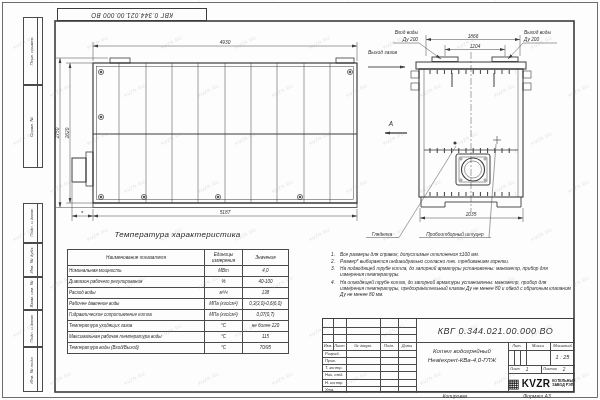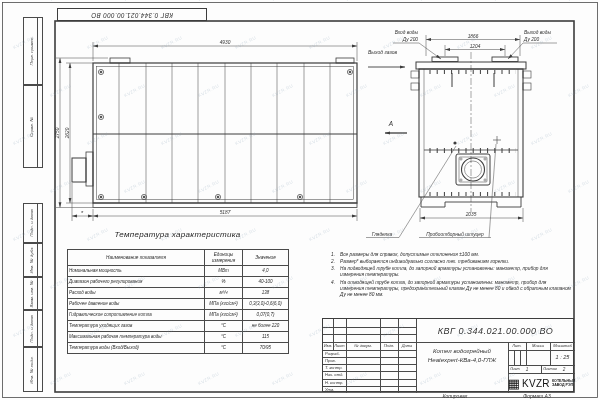--- a/index.html
+++ b/index.html
@@ -39,21 +39,21 @@
   .hl{position:absolute;background:#4a4a4a;height:1px;}
   .vl{position:absolute;background:#4a4a4a;width:1px;}
   .tcell{position:absolute;box-sizing:border-box;display:flex;align-items:center;justify-content:center;
          font-size:4px;color:#333;overflow:hidden;}
   .docnum{left:93px;top:0;width:159px;height:23px;font-size:9px;letter-spacing:.5px;}
   .pname{left:93px;top:23px;width:92px;height:51px;flex-direction:column;justify-content:flex-start;
          padding-top:5px;font-size:6.1px;line-height:8.5px;text-align:center;}
   .siglabel{position:absolute;left:2px;font-size:4.1px;line-height:7.25px;color:#333;}
   .logo{left:185px;top:54px;width:67px;height:20px;display:flex;align-items:center;justify-content:center;gap:2px;}
   .logo .glyph{font-style:normal;font-size:13px;line-height:13px;color:#111;}
-  .logo .kv{font-style:normal;font-weight:normal;font-size:10px;letter-spacing:.3px;color:#111;}
+  .logo .kv{font-style:normal;font-weight:bold;font-size:10px;letter-spacing:.3px;color:#111;}
   .logo .cap{font-style:normal;font-weight:bold;font-size:3.6px;line-height:4.2px;color:#222;}
   .footer{font-size:5px;text-align:center;color:#333;}
 </style>
 </head>
 <body>
 
 <div class="sheet">
 
   <svg width="600" height="400" viewBox="0 0 600 400">
     <defs>

